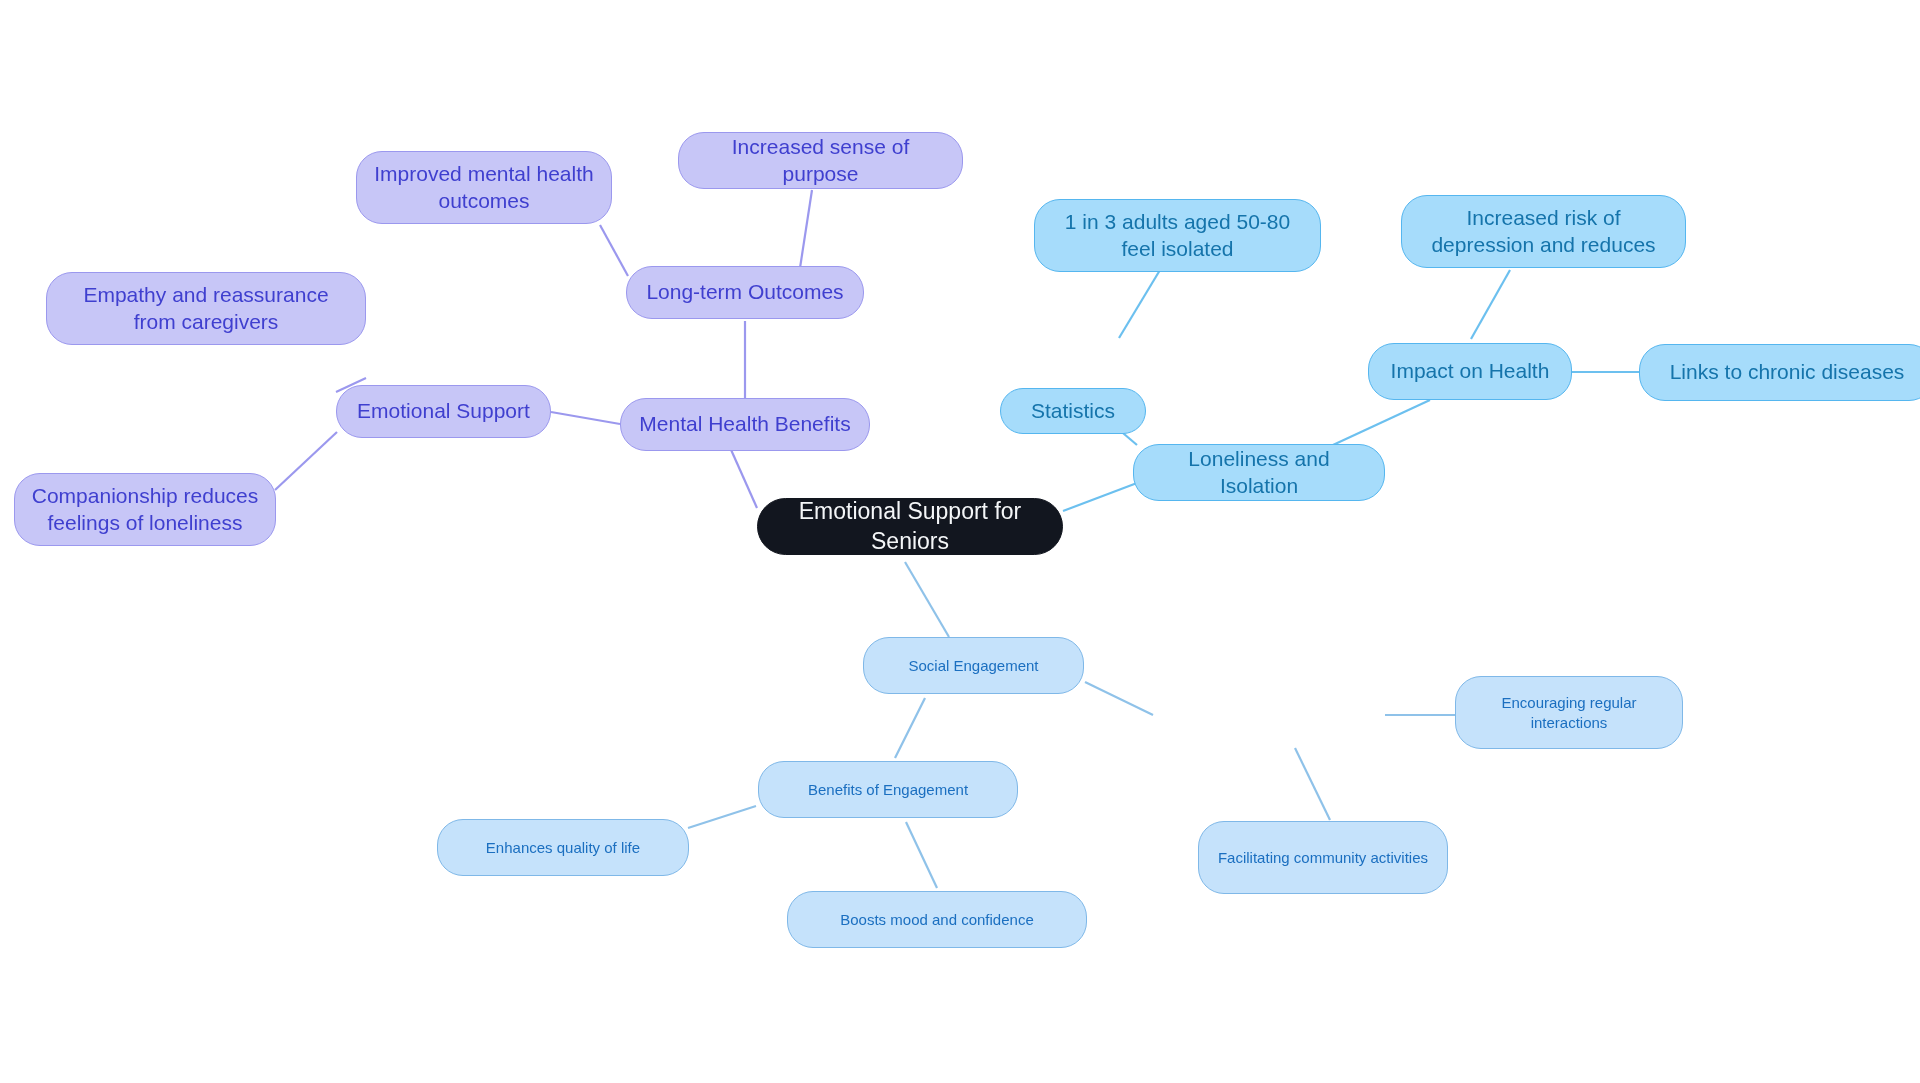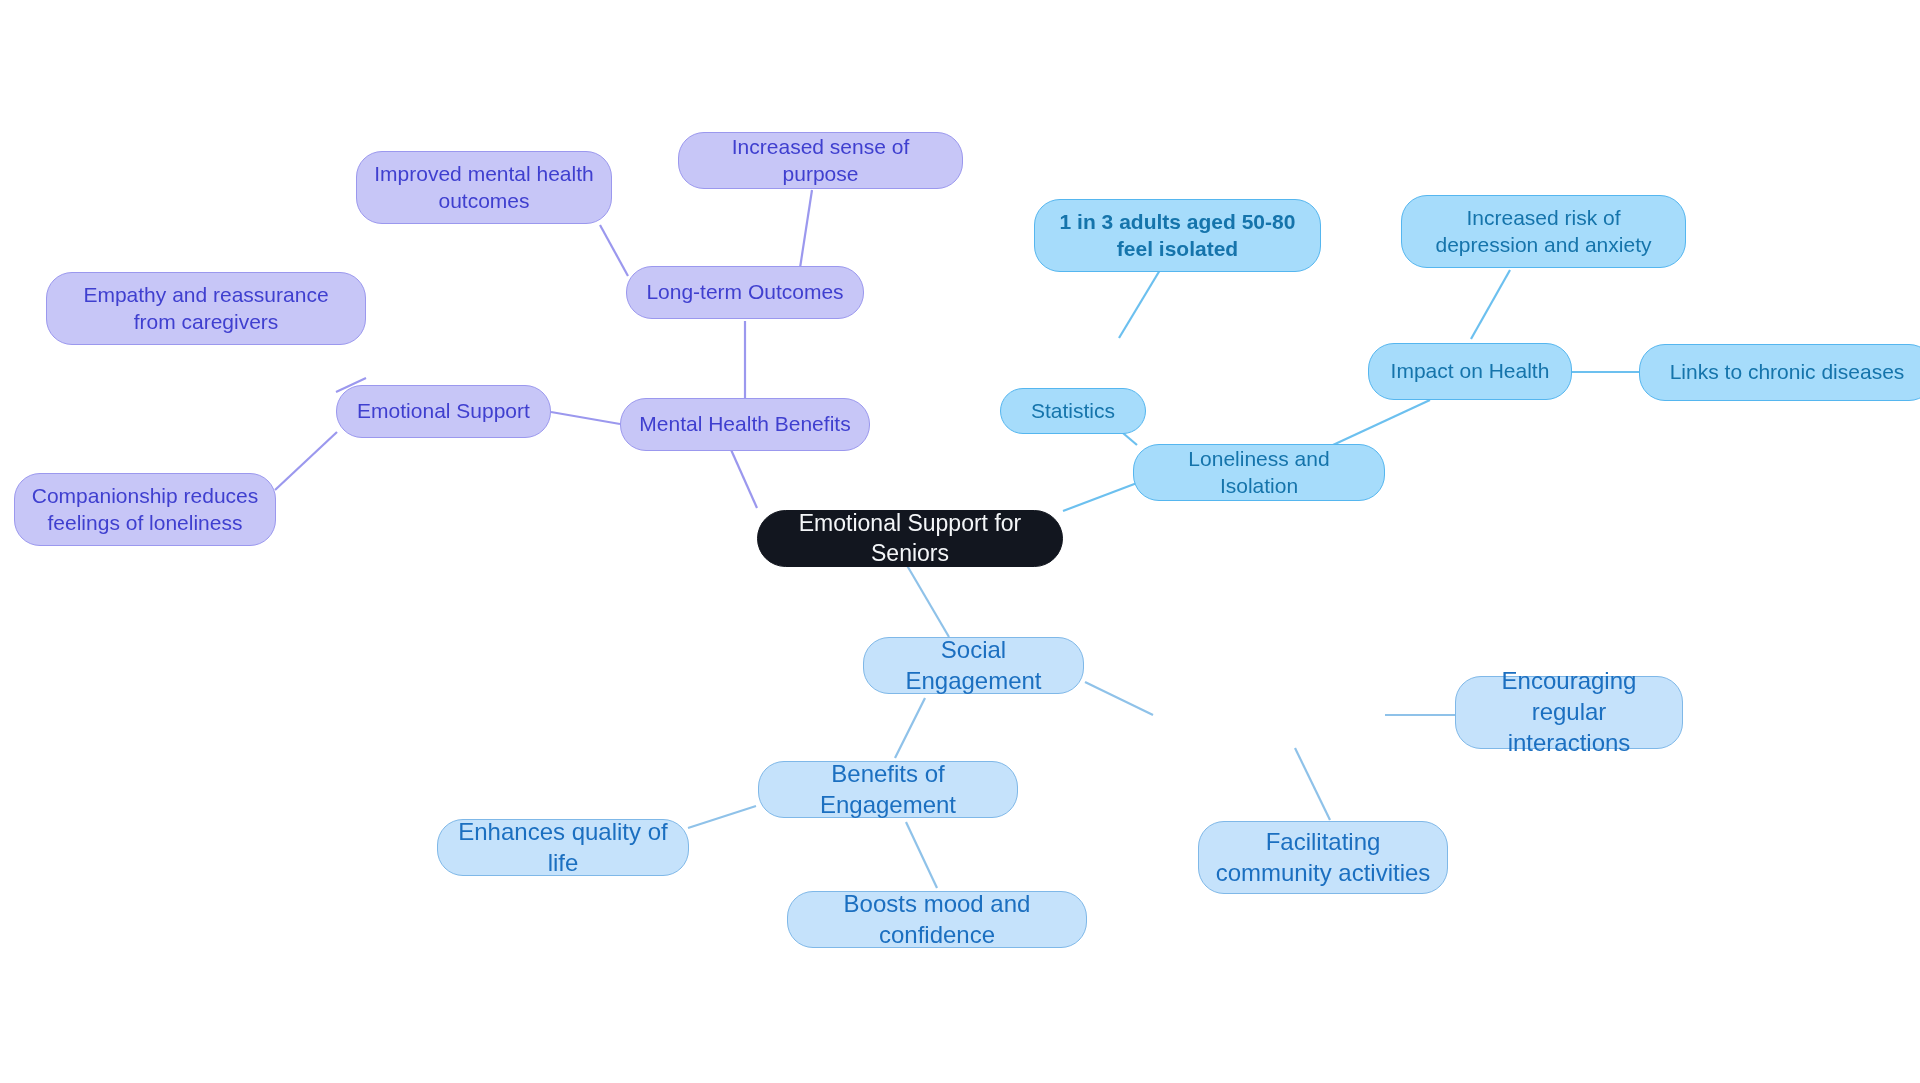--- a/index.html
+++ b/index.html
@@ -40,39 +40,38 @@
     line-height: 1.28;
     white-space: pre-line;
     padding: 20px 14px;
   }
   .node.root {
     background: #12161f;
     border-color: #12161f;
     color: #f4f6f8;
     font-size: 23px;
     border-radius: 30px;
-    margin-top: 12px;
   }
   .node.purple {
     background: #c7c6f7;
     border-color: #9b98ee;
     color: #3f3fcf;
     font-size: 21px;
   }
   .node.blue {
     background: #a6dcfb;
     border-color: #55b6ef;
     color: #1574ab;
     font-size: 21px;
   }
   .node.lightblue {
     background: #c5e2fb;
     border-color: #7fb8e8;
     color: #1b6fc0;
-    font-size: 24px;
+    font-size: 15px;
   }
 </style>
 </head>
 <body>
 
 <div id="mindmap">
 
   <svg id="edge-layer" viewBox="0 0 1920 1083" xmlns="http://www.w3.org/2000/svg">
 
     <path d="M 757 508 L 720 425" stroke="#9b98ee" stroke-width="2.2" fill="none"></path>
@@ -149,30 +148,30 @@
   </div>
 
   <div class="node blue" style="left:1133px; top:444px; width:252px; height:57px;">
     <span>Loneliness and Isolation</span>
   </div>
 
   <div class="node blue" style="left:1000px; top:343px; width:146px; height:46px;margin-top:45px;">
     <span>Statistics</span>
   </div>
 
-  <div class="node blue" style="left:1034px; top:199px; width:287px; height:73px;font-weight:bold;">
+  <div class="node blue" style="left:1034px; top:199px; width:287px; height:73px;">
     <span>1 in 3 adults aged 50-80 feel isolated</span>
   </div>
 
   <div class="node blue" style="left:1368px; top:343px; width:204px; height:57px;">
     <span>Impact on Health</span>
   </div>
 
   <div class="node blue" style="left:1401px; top:195px; width:285px; height:73px;">
-    <span>Increased risk of depression and anxiety</span>
+    <span>Increased risk of depression and reduces</span>
   </div>
 
   <div class="node blue" style="left:1639px; top:344px; width:296px; height:57px;">
     <span>Links to chronic diseases</span>
   </div>
 
   <div class="node lightblue" style="left:863px; top:637px; width:221px; height:57px;">
     <span>Social Engagement</span>
   </div>
 

